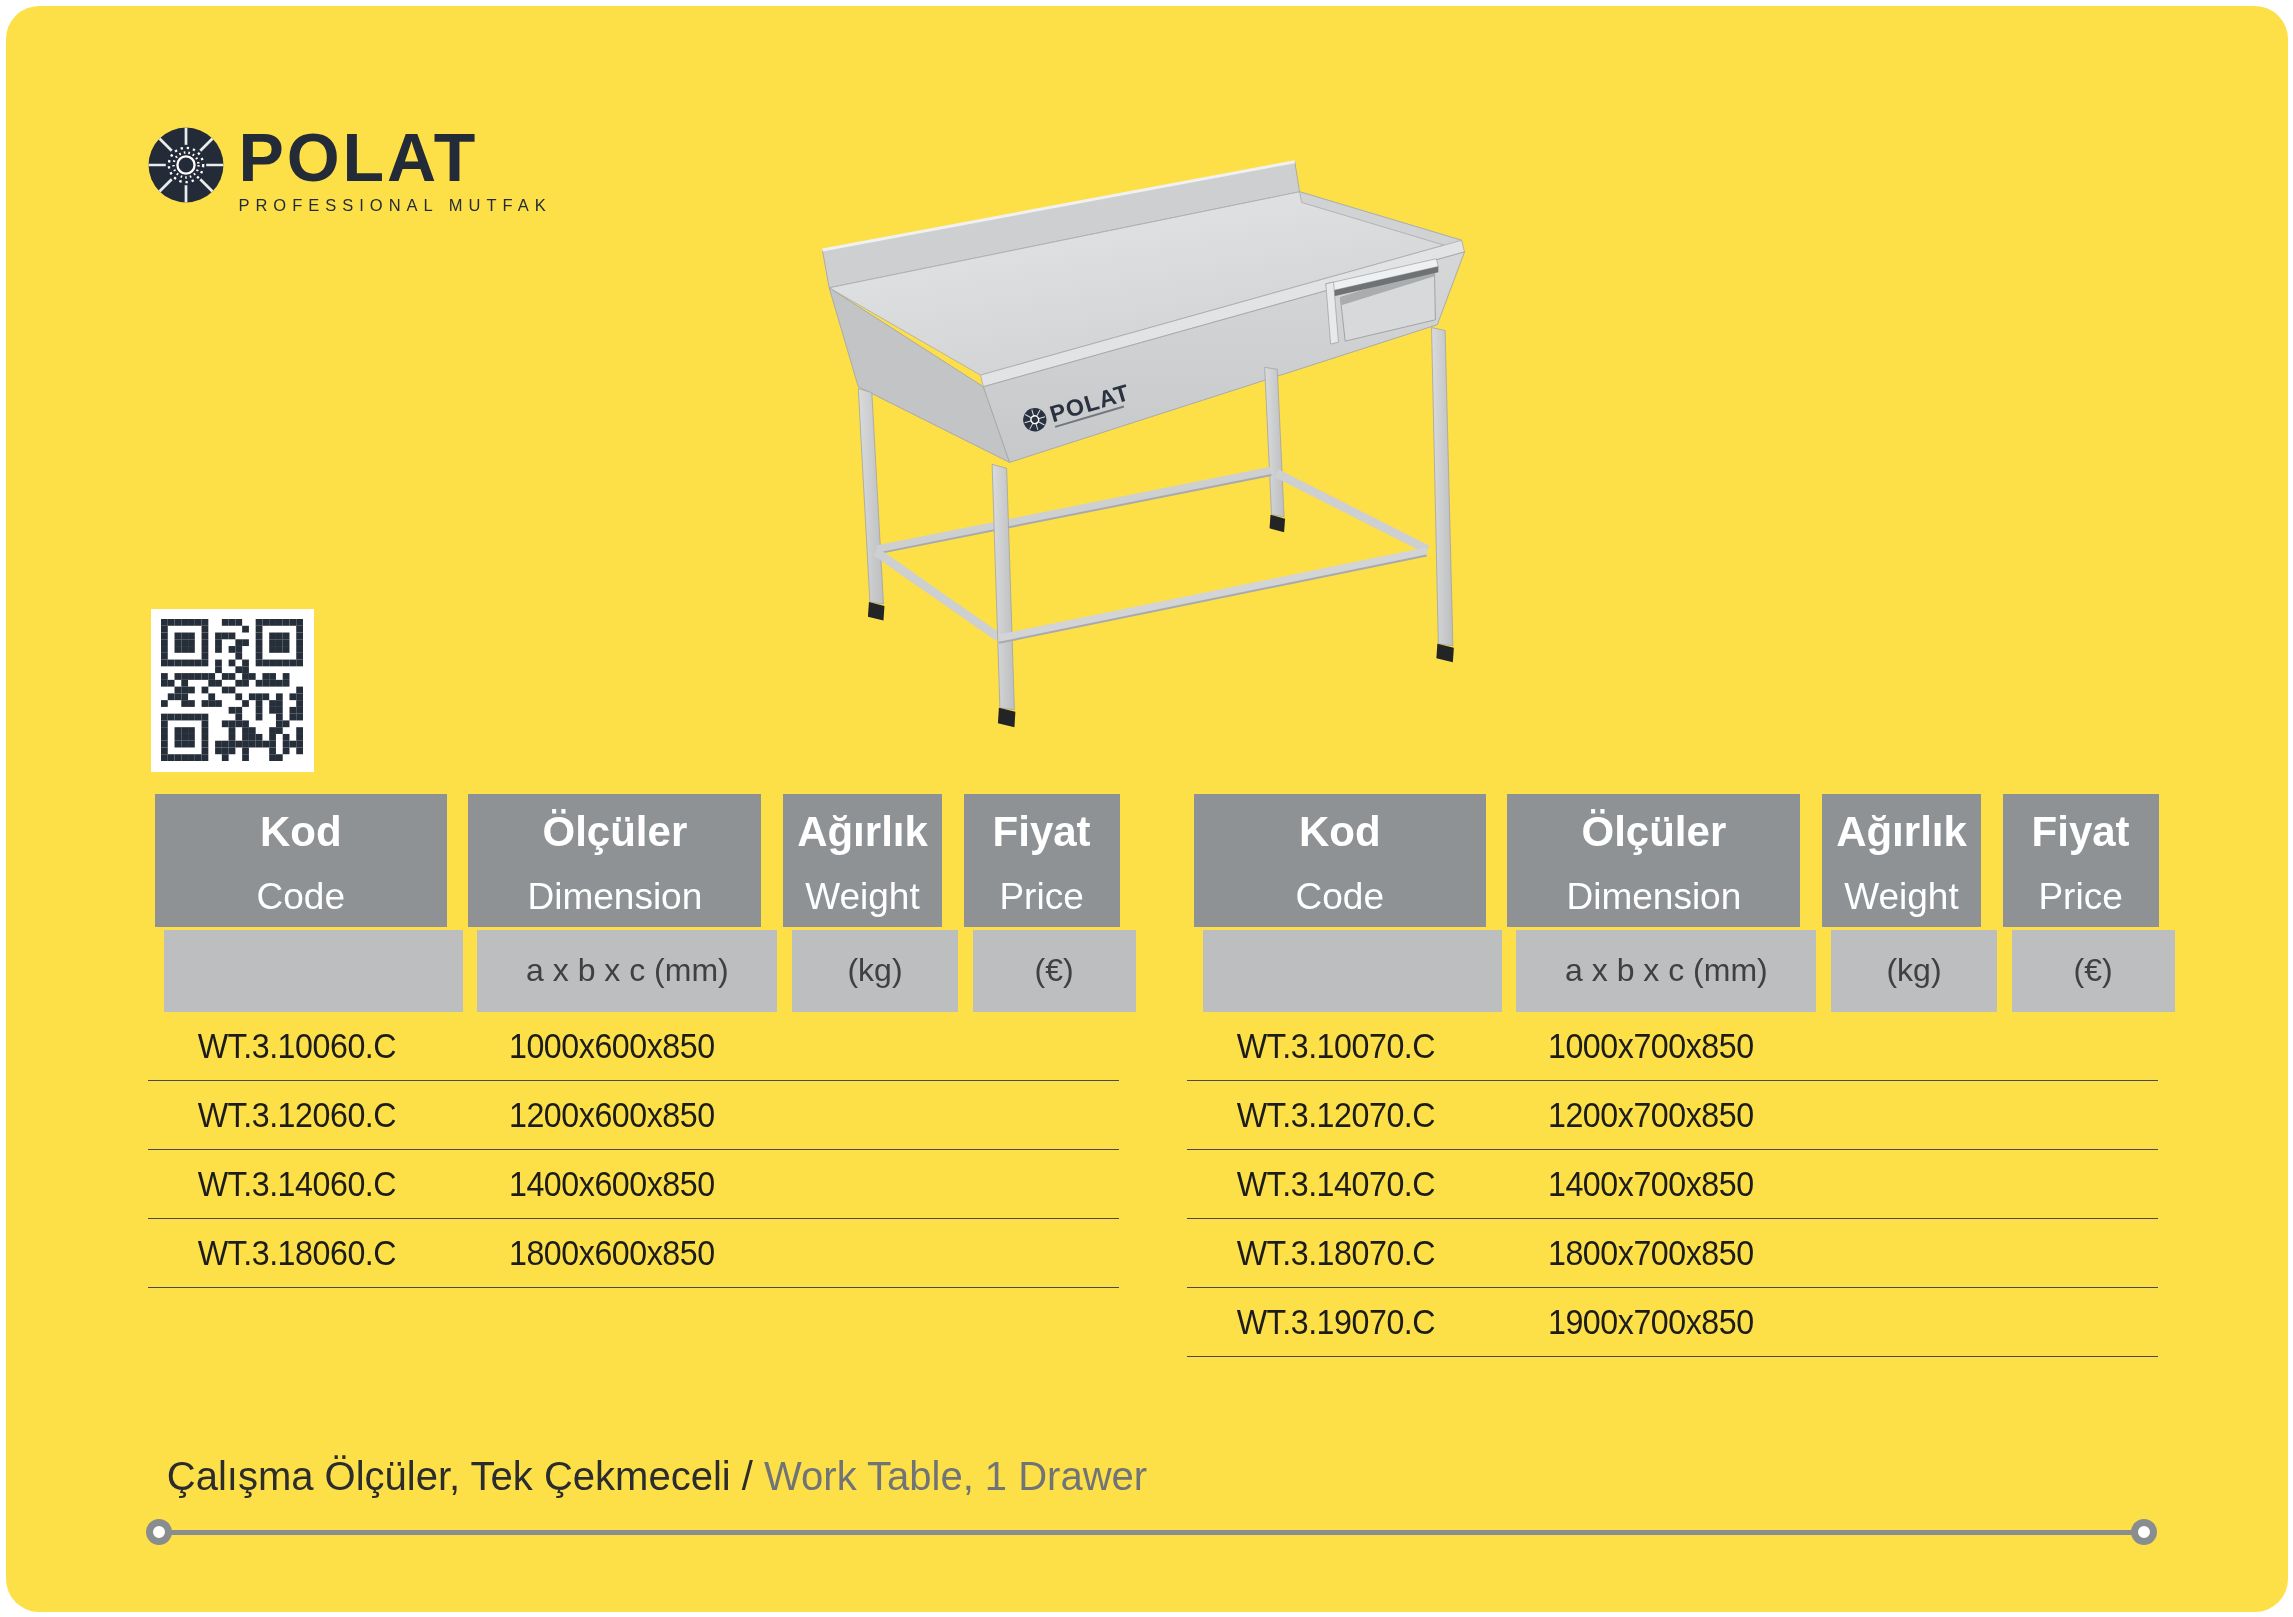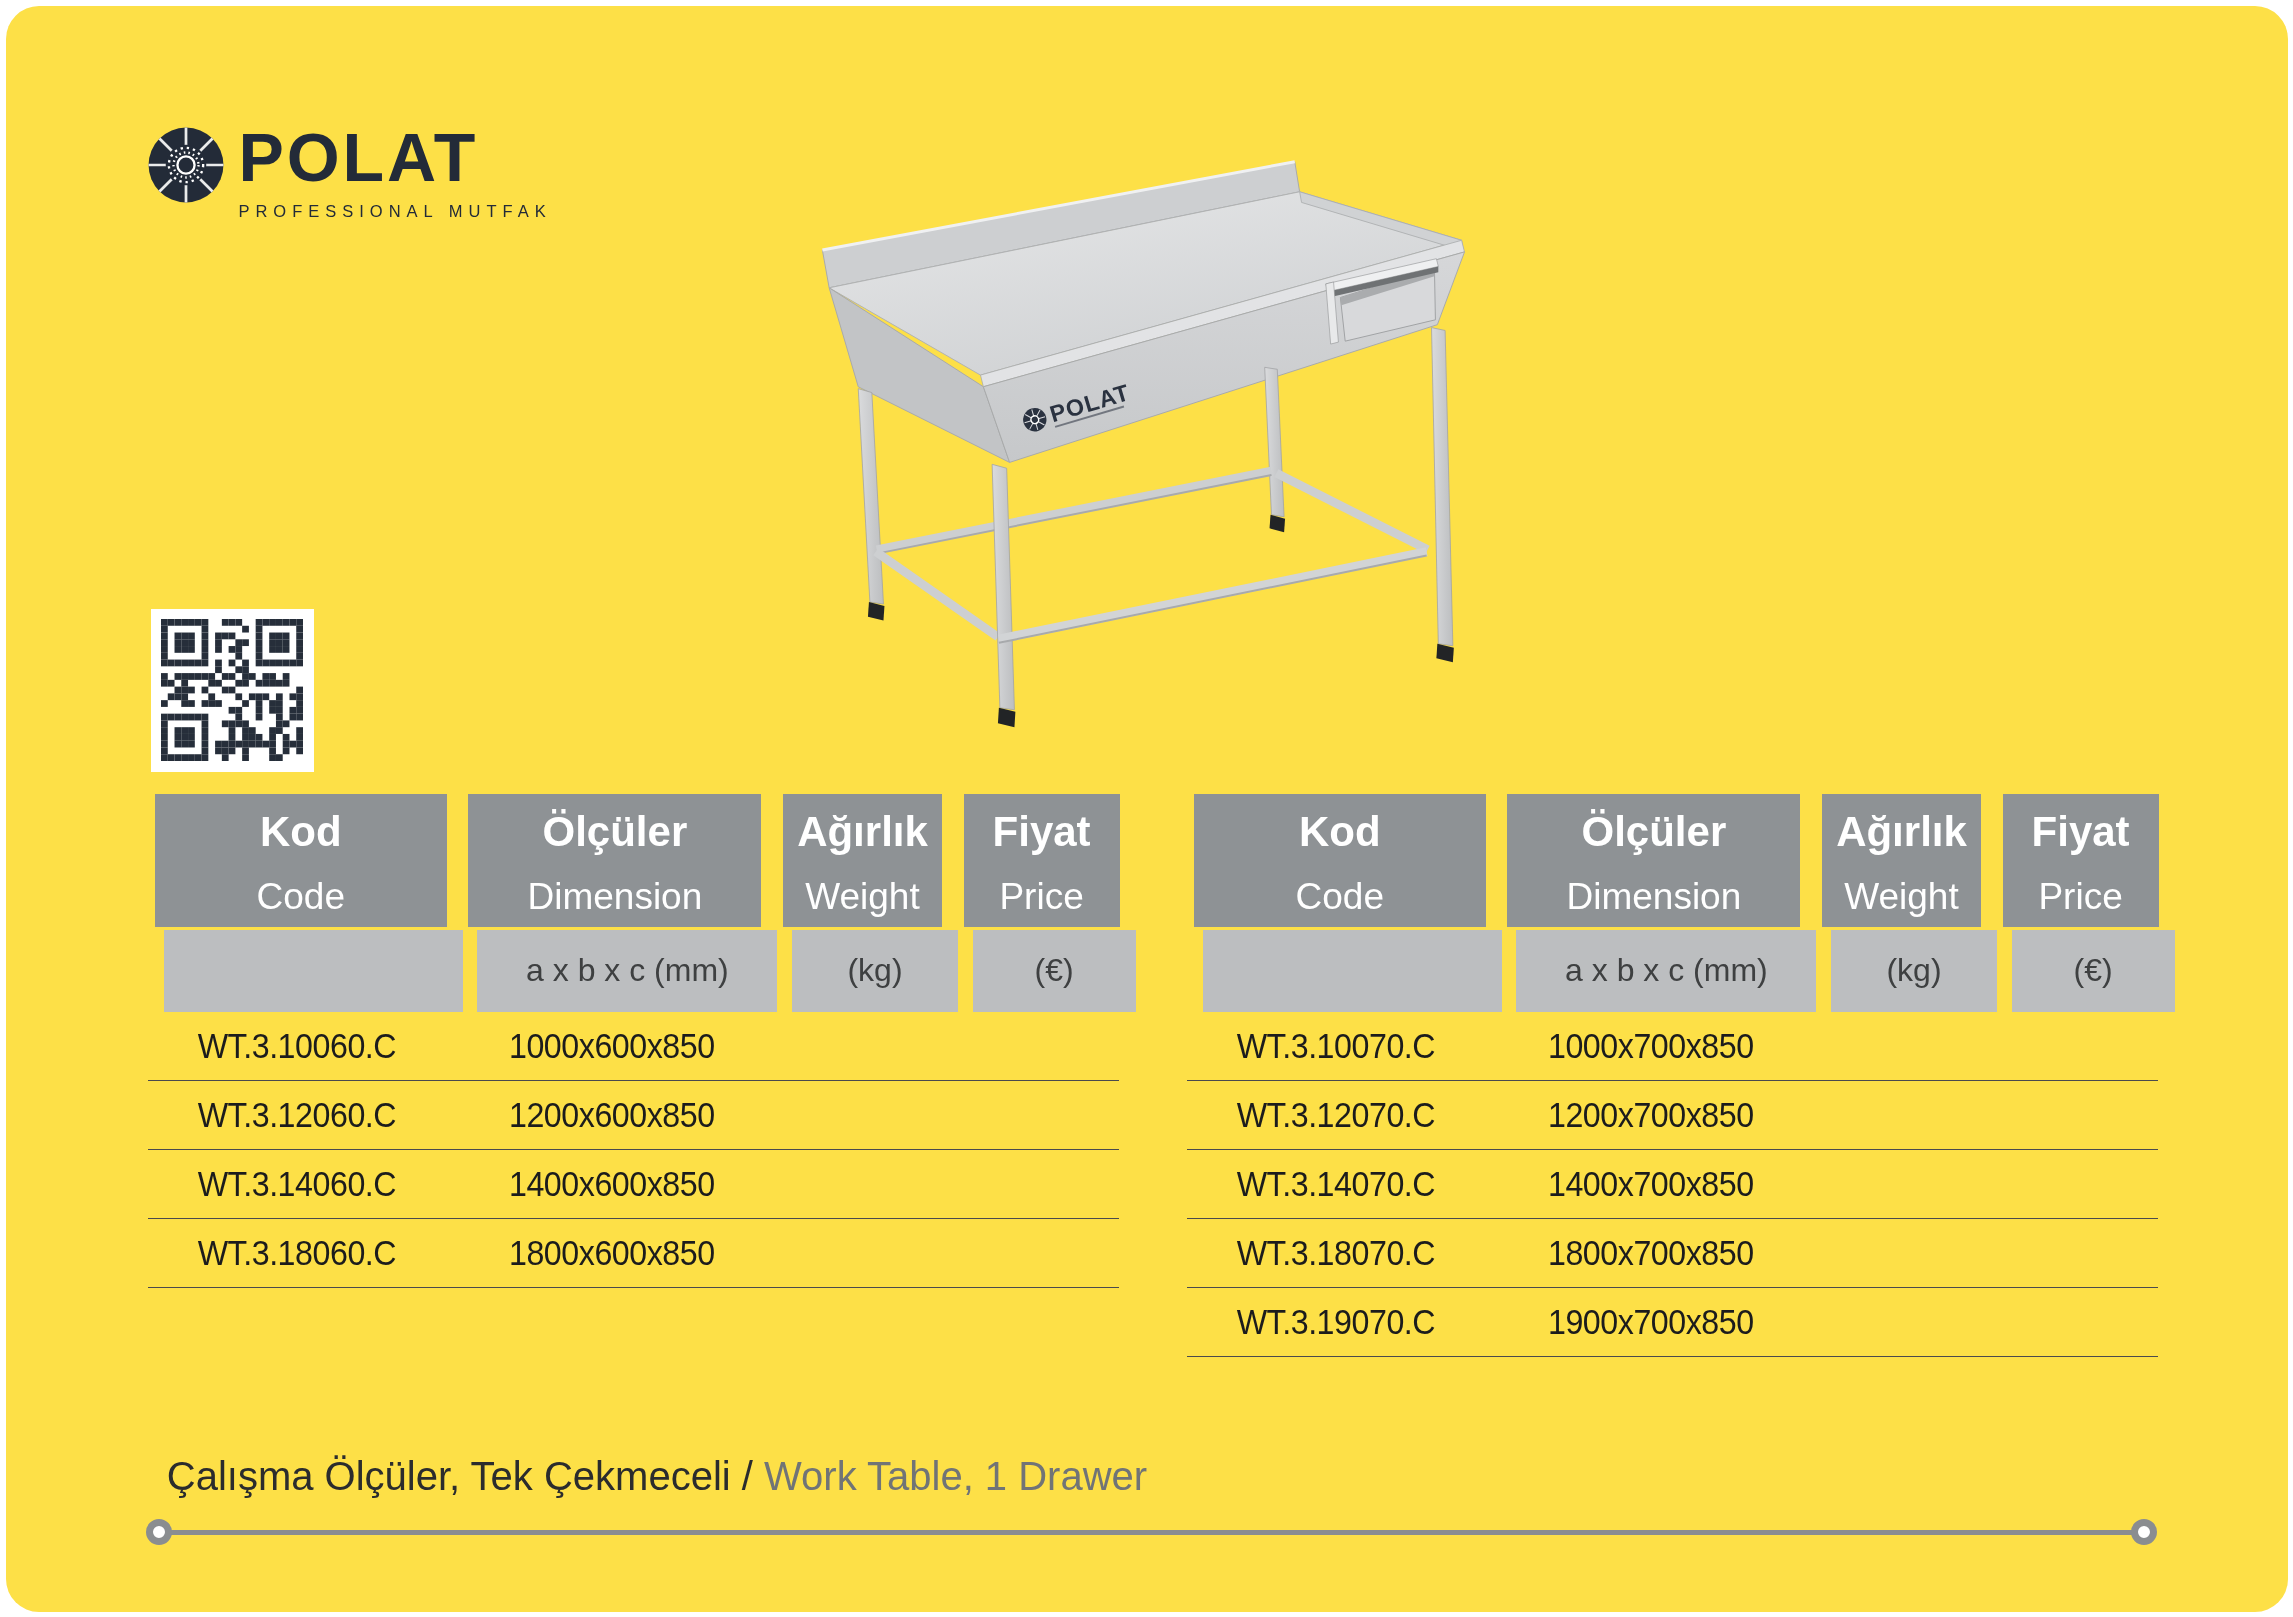--- a/index.html
+++ b/index.html
@@ -13,21 +13,21 @@
   }
   
   .brand{position:absolute;left:141px;top:120px;display:flex;align-items:flex-start;}
   .brand-icon{width:78px;height:78px;}
   .brand-text{margin-left:13.6px;}
   .brand-name{
     font-size:68px;font-weight:700;color:#232b38;letter-spacing:2.9px;
     line-height:58px;margin-top:1.9px;
   }
   .brand-tagline{
-    font-size:16.5px;color:#232b38;letter-spacing:6px;margin-top:16px;font-weight:400;
+    font-size:16.5px;color:#232b38;letter-spacing:6px;margin-top:10px;font-weight:400;
   }
   
   .qr{
     position:absolute;left:145px;top:603px;width:163px;height:163px;
     background:#ffffff;box-sizing:border-box;padding:10.7px;
   }
   
   .product{position:absolute;left:796px;top:146px;width:679px;height:679px;}
   
   .price-table{position:absolute;top:788px;width:971px;}

